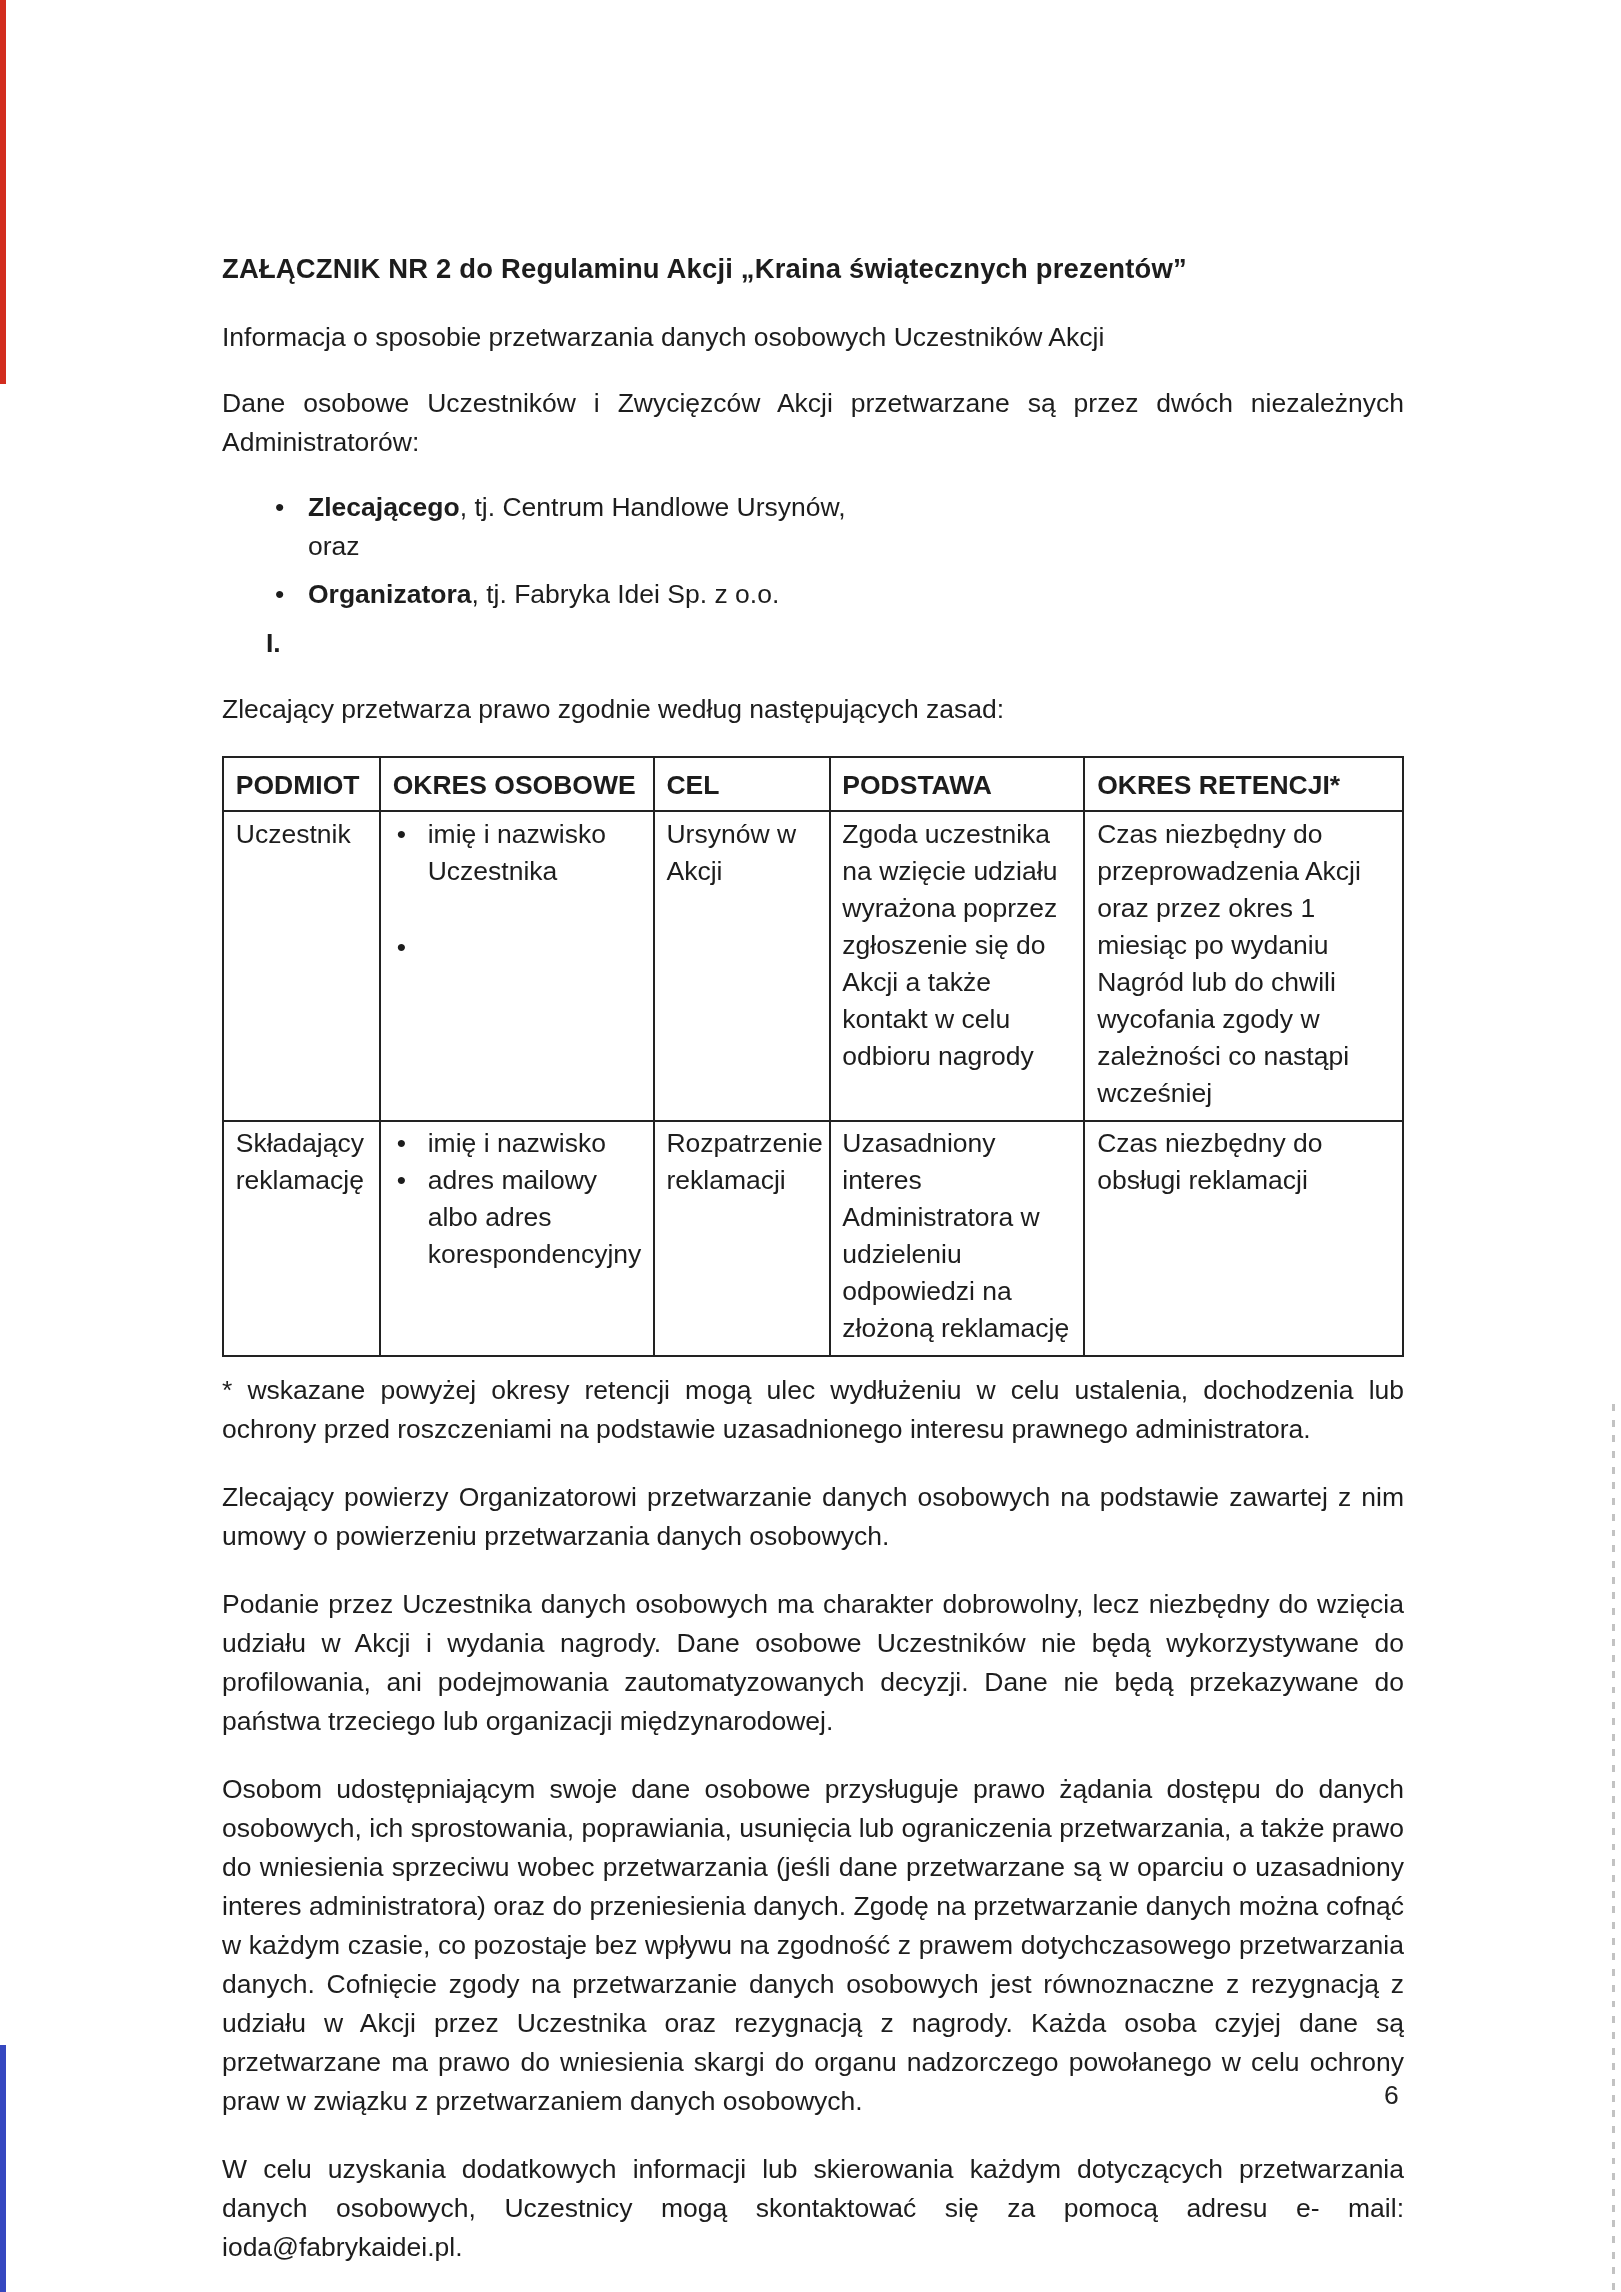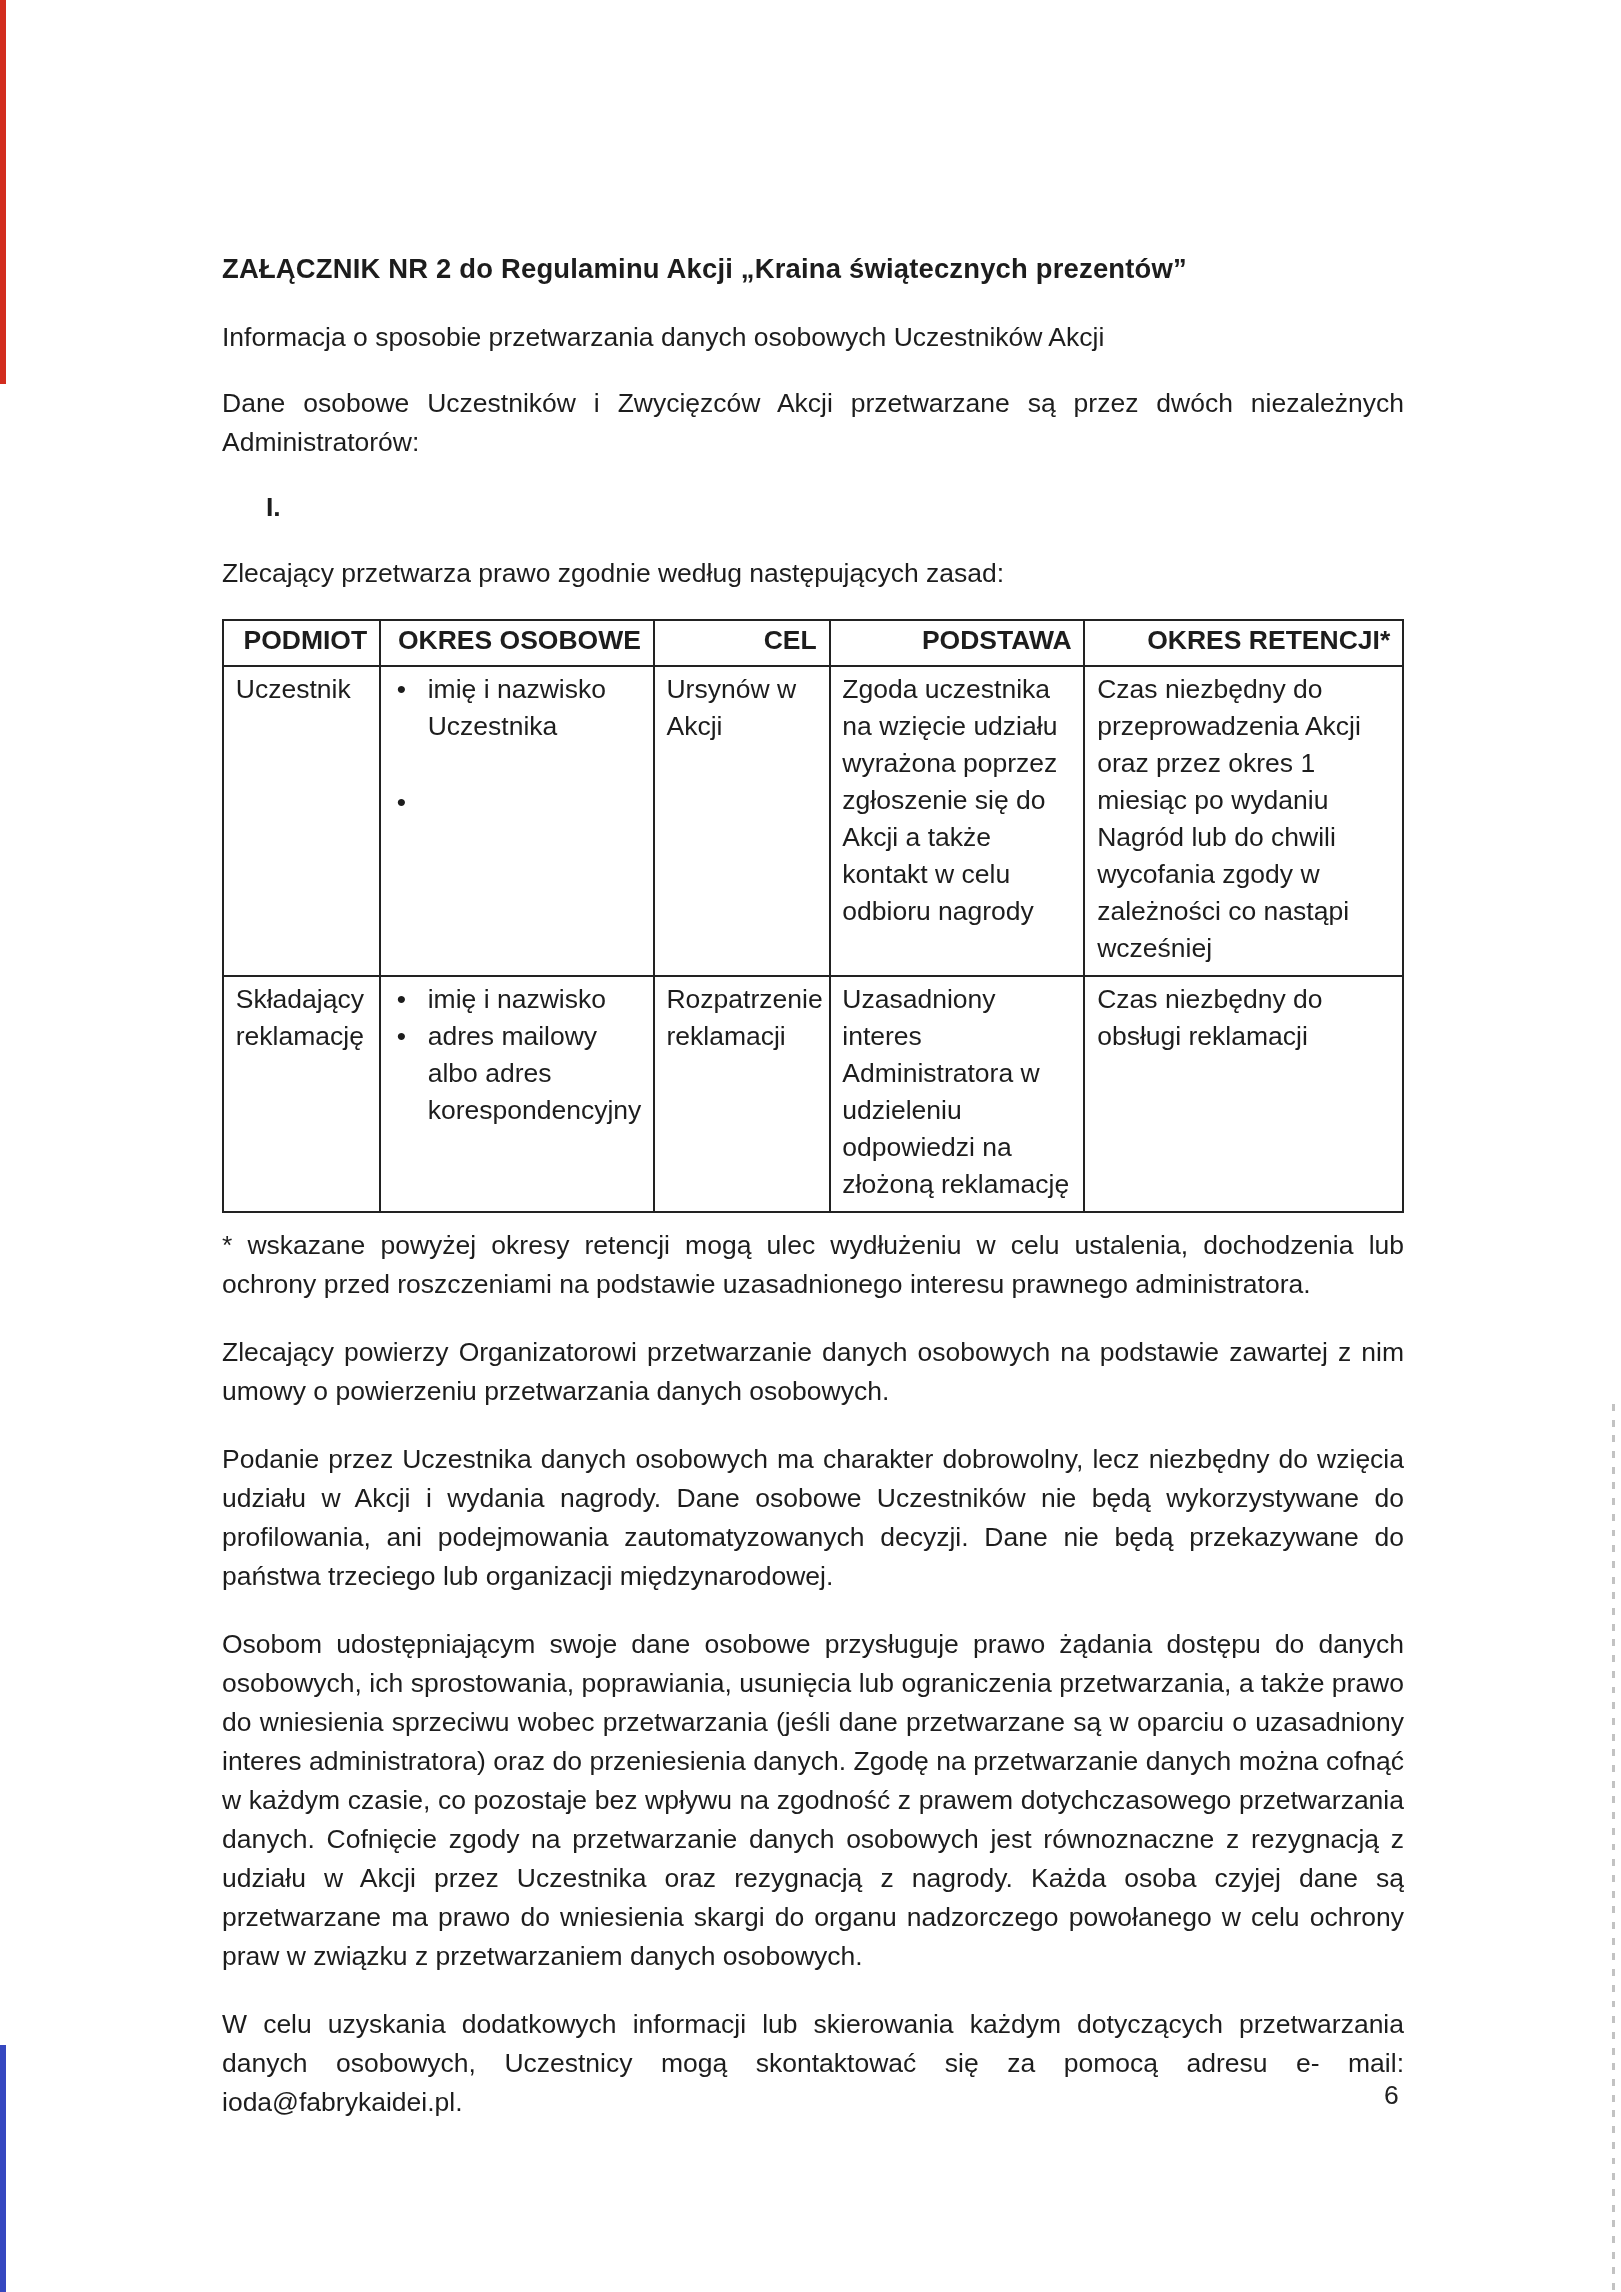--- a/index.html
+++ b/index.html
@@ -55,21 +55,21 @@
 
   table.rules {
     width: 100%; border-collapse: collapse; table-layout: fixed;
     margin: 0 0 13.7px 0;
   }
   table.rules th, table.rules td {
     border: 2px solid #222; vertical-align: top;
     font-size: 26.5px; line-height: 37px;
     padding: 3.9px 11.8px 7.8px 11.8px;
   }
-  table.rules th { text-align: right; font-weight: 700; padding-top: 1px; padding-bottom: 5.9px; }
+  table.rules th { text-align: left; font-weight: 700; padding-top: 9px; padding-bottom: 5.9px; }
   col.c-podmiot { width: 13.3%; }
   col.c-dane    { width: 23.2%; }
   col.c-cel     { width: 14.9%; }
   col.c-podstawa{ width: 21.6%; }
   col.c-okres   { width: 27.0%; }
 
   .cb { position: relative; padding-left: 35px; }
   .cb::before { content: "•"; position: absolute; left: 3.9px; top: 0; }
   .cb.gap { margin-top: 39px; }
 
@@ -90,20 +90,29 @@
   <div class="artifact dashes"></div>
 
   <div class="content">
 
     <h1 class="title">ZAŁĄCZNIK NR 2 do Regulaminu Akcji „Kraina świątecznych prezentów”</h1>
 
     <p class="line">Informacja o sposobie przetwarzania danych osobowych Uczestników Akcji</p>
 
     <p class="para tight">Dane osobowe Uczestników i Zwycięzców Akcji przetwarzane są przez dwóch niezależnych Administratorów:</p>
 
+    <ul class="bullets">
+      <li>
+        <div class="bline"><b>Zlecającego</b><span>, tj. Centrum Handlowe Ursynów,</span></div>
+        <div class="bextra">oraz</div>
+      </li>
+      <li>
+        <div class="bline"><b>Organizatora</b><span>, tj. Fabryka Idei Sp. z o.o.</span></div>
+      </li>
+    </ul>
 
     <div class="heading1">
       <span class="hnum">I.</span>
     </div>
 
     <p class="line">Zlecający przetwarza prawo zgodnie według następujących zasad:</p>
 
     <table class="rules">
       <colgroup>
         <col class="c-podmiot">

